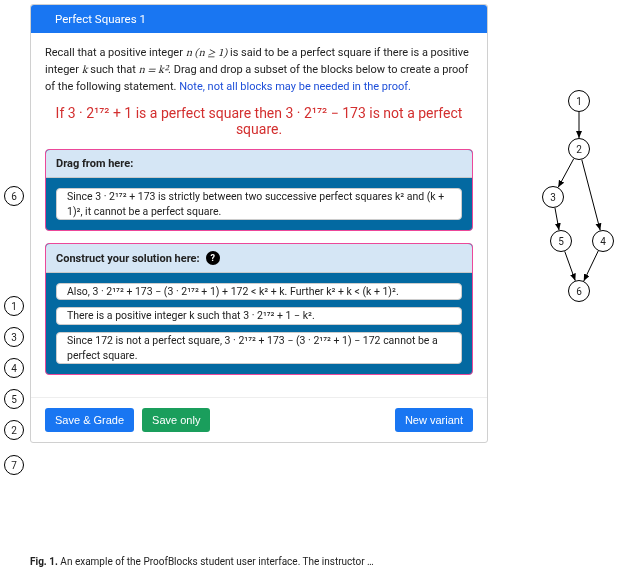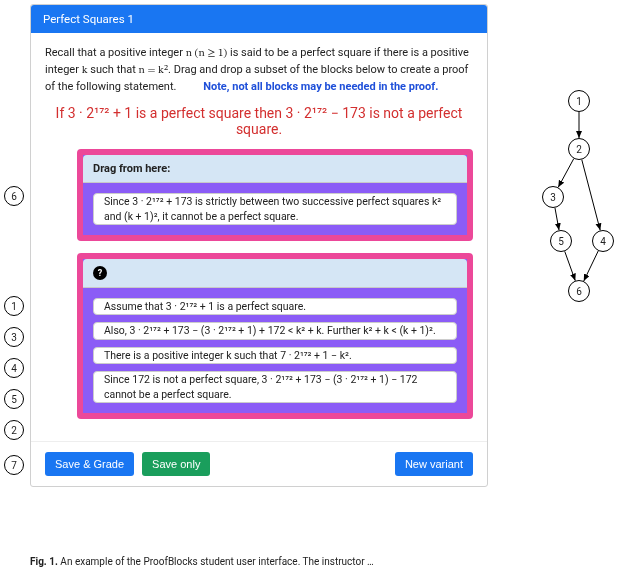--- a/index.html
+++ b/index.html
@@ -1,41 +1,41 @@
 <!DOCTYPE html>
 <html><head>
 <meta charset="utf-8">
 <style>
   * { box-sizing: border-box; margin: 0; padding: 0; }
   body { font-family: -apple-system, BlinkMacSystemFont, "Segoe UI", Roboto, sans-serif; font-size: 11px; background: #fff; color: #222; width: 640px; height: 576px; overflow: hidden; position: relative; }
   .left-margin { position: absolute; left: 0; top: 0; width: 28px; height: 576px; }
   .margin-num { position: absolute; width: 20px; height: 20px; border: 1px solid #000; border-radius: 50%; display: flex; align-items: center; justify-content: center; font-size: 10px; left: 4px; }
   .panel { position: absolute; left: 30px; top: 4px; width: 458px; border: 1px solid #d0d0d0; border-radius: 3px; background: #fff; }
-  .panel-header { background: #1976f2; color: #fff; padding: 7px 12px; font-size: 11.5px; border-radius: 3px 3px 0 0; }
+  .panel-header { background: #1976f2; color: #fff; padding: 7px 24px; font-size: 11.5px; border-radius: 3px 3px 0 0; }
   .panel-body { padding: 12px 14px 10px; }
   .intro { font-size: 11px; line-height: 1.45; color: #222; }
-  .intro .note { color: #1e4fd9; font-weight: 700; margin-left: 24px; }
+  .intro .note { color: #1e4fd9; font-weight: 400; }
   .statement { color: #d32f2f; text-align: center; margin: 10px 0 12px; font-size: 14px; }
-  .section { border: 6px solid #ec4899; border-radius: 4px; margin-bottom: 12px; background: #8b5cf6; margin-left: 32px; }
+  .section { border: 1px solid #ec4899; border-radius: 4px; margin-bottom: 12px; background: #0369a1; }
   .section-head { background: #d5e6f5; padding: 7px 10px; font-weight: 700; font-size: 11px; border-bottom: 1px solid #c9c9c9; border-radius: 4px 4px 0 0; display: flex; align-items: center; gap: 6px; }
   .section-body { padding: 10px; }
   .block { background: #fff; border: 1px solid #ccc; border-radius: 4px; padding: 0 10px; font-size: 10.5px; line-height: 1.45; margin-bottom: 7px; cursor: grab; }
   .block:last-child { margin-bottom: 0; }
   .help-icon { width: 14px; height: 14px; border-radius: 50%; background: #000; color: #fff; display: inline-flex; align-items: center; justify-content: center; font-size: 9px; font-weight: 700; }
   .footer { display: flex; gap: 8px; padding: 10px 14px; border-top: 1px solid #eee; }
   .btn { border: none; border-radius: 3px; padding: 6px 10px; font-size: 11px; cursor: pointer; color: #fff; }
   .btn-primary { background: #1976f2; }
   .btn-success { background: #1a9e5c; }
   .spacer { flex: 1; }
   .graph { position: absolute; left: 510px; top: 90px; width: 120px; height: 300px; }
   .gnode { position: absolute; width: 22px; height: 22px; border: 1px solid #000; border-radius: 50%; background: #fff; display: flex; align-items: center; justify-content: center; font-size: 10px; }
   svg.edges { position: absolute; left: 0; top: 0; width: 120px; height: 300px; overflow: visible; }
   .caption { position: absolute; left: 30px; top: 556px; font-size: 10px; }
   .caption b { font-weight: 700; }
-  .math { font-family: "Cambria Math", "STIX Two Math", serif; }
+  .math { font-family: "Cambria Math", "STIX Two Math", serif; font-style: italic; }
 </style>
 </head>
 <body>
 
 <div class="left-margin">
   <div class="margin-num" style="top:186px">6</div>
   <div class="margin-num" style="top:296px">1</div>
   <div class="margin-num" style="top:327px">3</div>
   <div class="margin-num" style="top:358px">4</div>
   <div class="margin-num" style="top:389px">5</div>
@@ -55,26 +55,26 @@
       <div class="section-head">
         <span>Drag from here:</span>
       </div>
       <div class="section-body">
         <div class="block">Since 3 · 2¹⁷² + 173 is strictly between two successive perfect squares k² and (k + 1)², it cannot be a perfect square.</div>
       </div>
     </div>
 
     <div class="section">
       <div class="section-head">
+        <span>Construct your solution here:</span>
         <span class="help-icon">?</span>
       </div>
       <div class="section-body">
-        <div class="block">Assume that 3 · 2¹⁷² + 1 is a perfect square.</div>
         <div class="block">Also, 3 · 2¹⁷² + 173 − (3 · 2¹⁷² + 1) + 172 &lt; k² + k. Further k² + k &lt; (k + 1)².</div>
-        <div class="block">There is a positive integer k such that 7 · 2¹⁷² + 1 − k².</div>
+        <div class="block">There is a positive integer k such that 3 · 2¹⁷² + 1 − k².</div>
         <div class="block">Since 172 is not a perfect square, 3 · 2¹⁷² + 173 − (3 · 2¹⁷² + 1) − 172 cannot be a perfect square.</div>
       </div>
     </div>
   </div>
   <div class="footer">
     <button class="btn btn-primary">Save &amp; Grade</button>
     <button class="btn btn-success">Save only</button>
     <div class="spacer"></div>
     <button class="btn btn-primary">New variant</button>
   </div>

